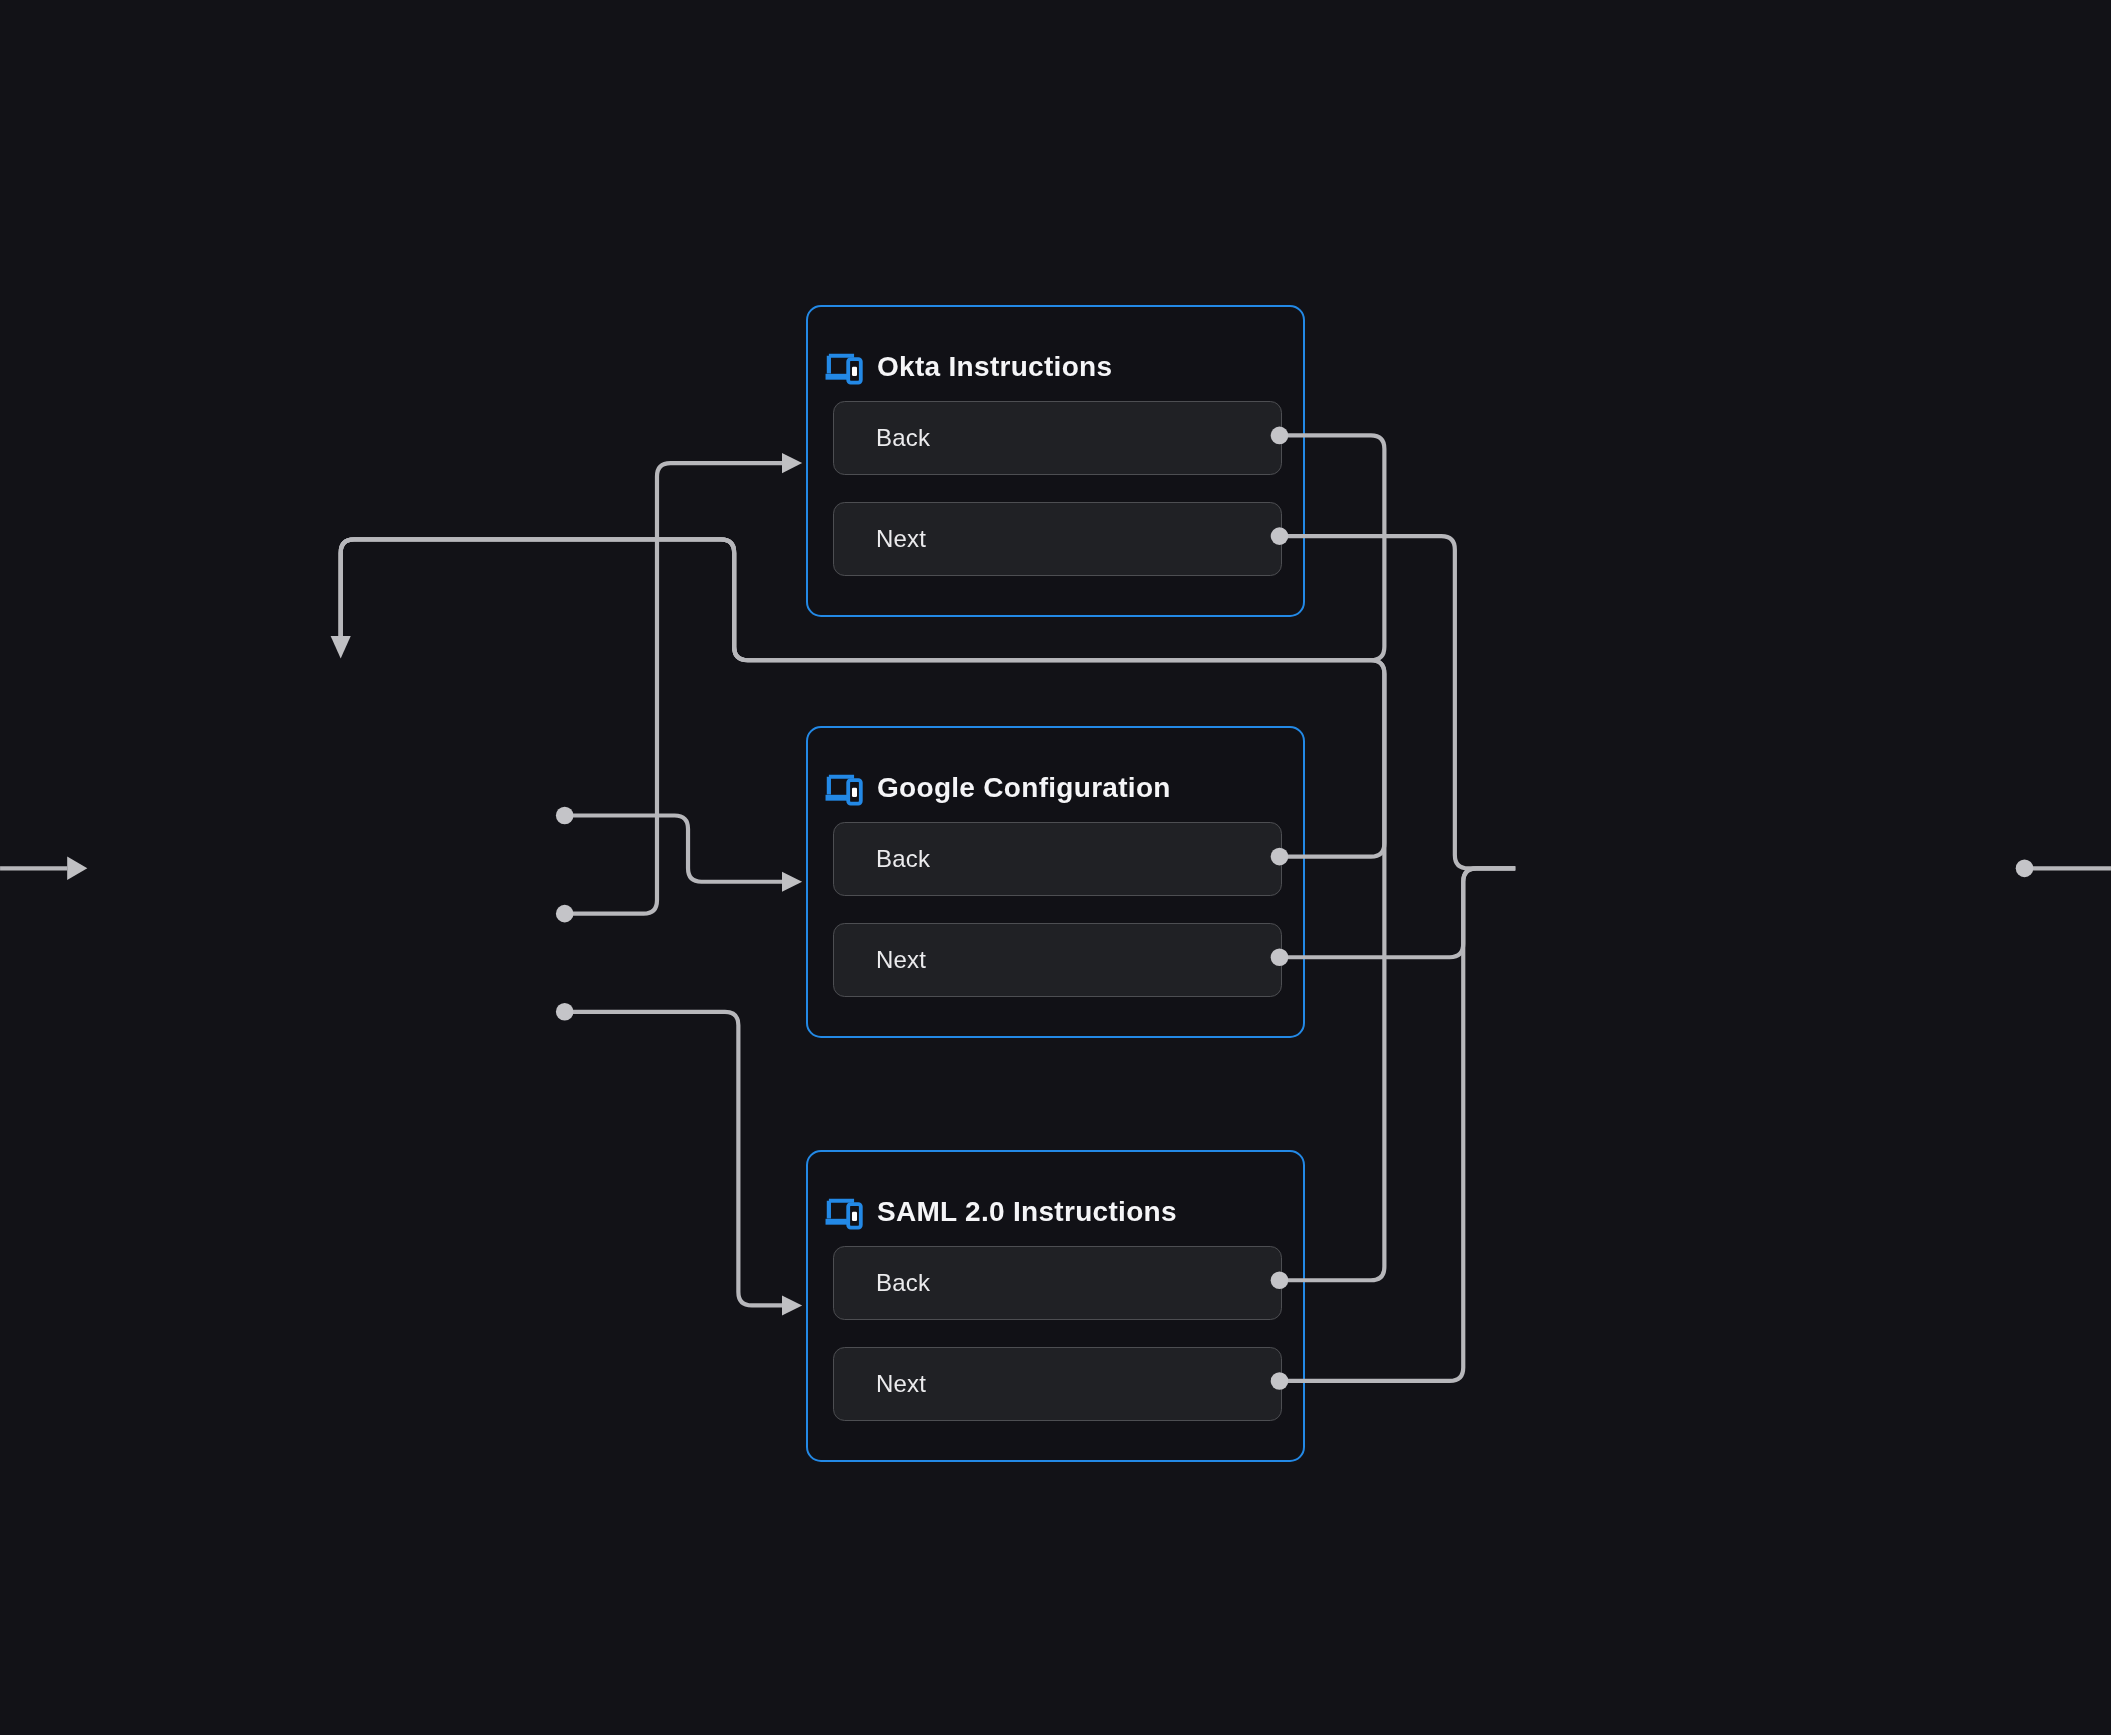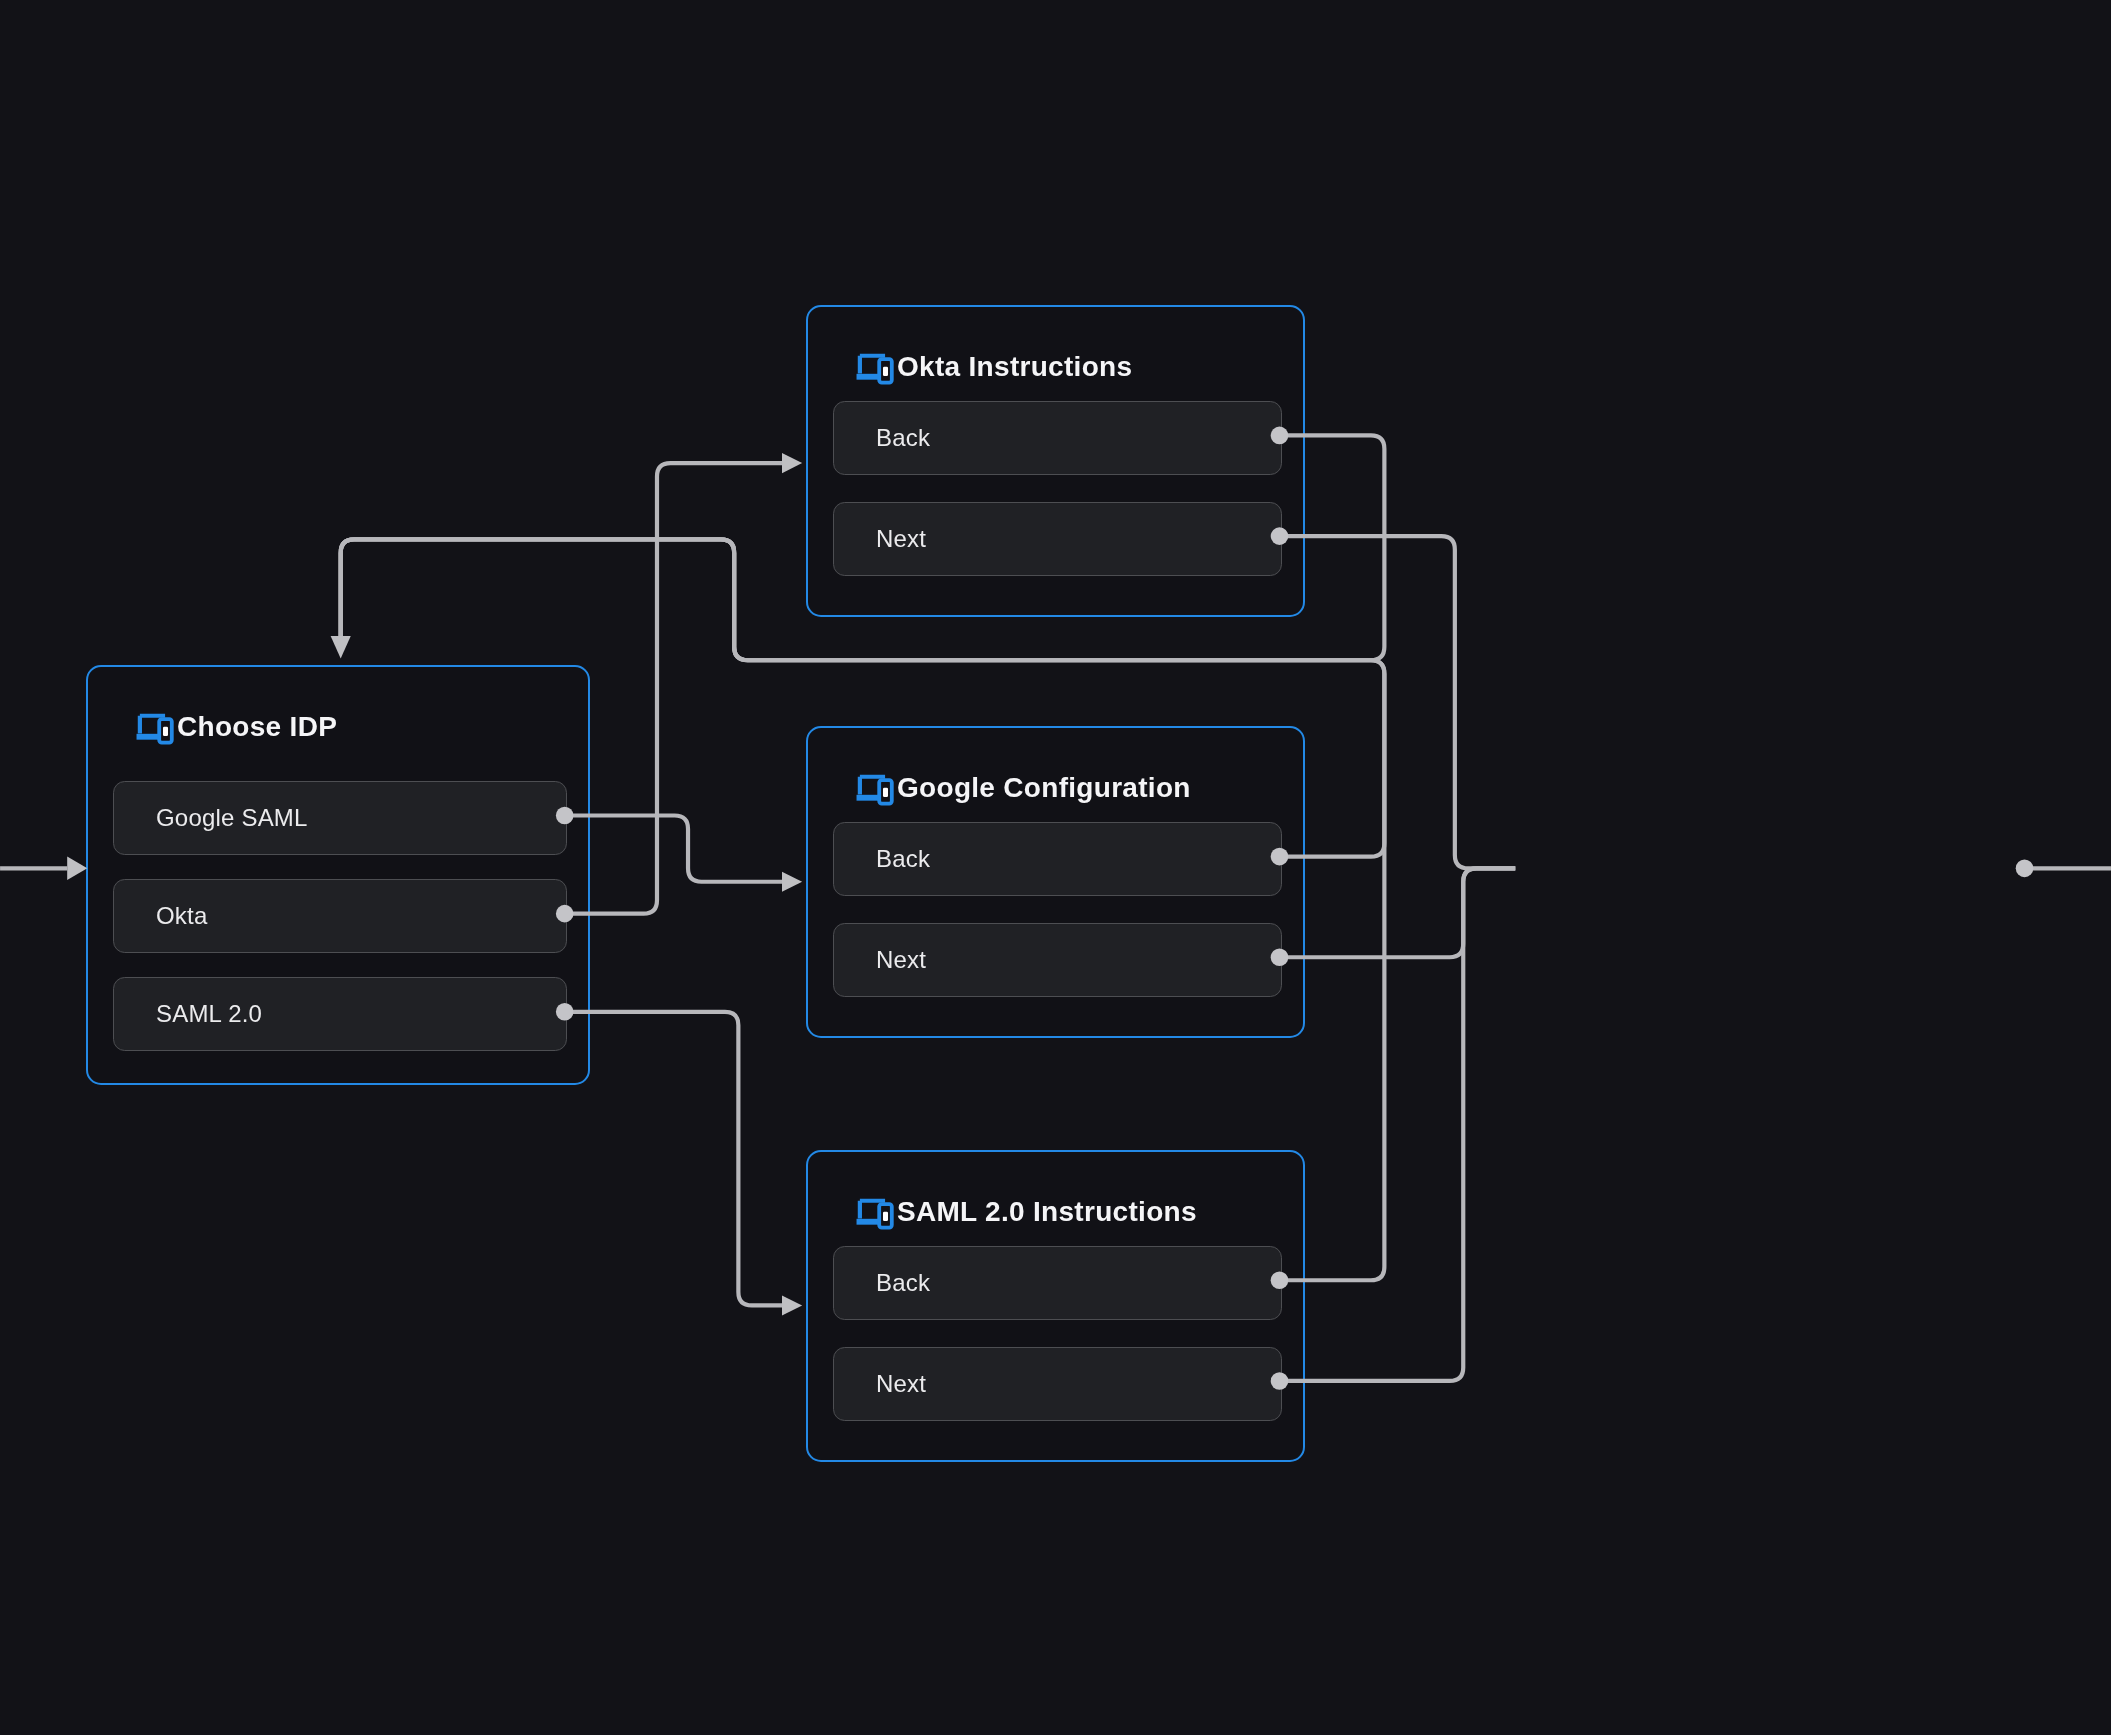--- a/index.html
+++ b/index.html
@@ -13,22 +13,22 @@
   
   .node{
     position:absolute;
     background:#111116;
     border:2.5px solid #2389e6;
     border-radius:15px;
     box-sizing:border-box;
   }
   .node.purple{border-color:#8b5cf6;}
   .node-header{
-    position:absolute;left:46px;top:39px;height:42px;
-    display:flex;align-items:center;gap:1px;
+    position:absolute;left:15px;top:39px;height:42px;
+    display:flex;align-items:center;gap:12px;
   }
   .node-title{
     color:#f5f5f7;font-size:28px;font-weight:700;letter-spacing:0.3px;
     white-space:nowrap;
   }
   .icon{display:flex;align-items:center;justify-content:center;}
   .item{
     position:absolute;left:25px;height:74px;
     background:#202125;
     border:1.7px solid #4d4e52;
@@ -46,42 +46,20 @@
   svg.edges{position:absolute;inset:0;pointer-events:none;}
   .edge{stroke:#b7b7bb;stroke-width:5;fill:none;}
   .arrow{fill:#c0c0c3;stroke:none;}
   .port{fill:#c4c4c8;stroke:none;}
 </style>
 </head>
 <body>
 
 <div class="canvas">
 
-  <div class="node w-choose" style="left:86px;top:665px;width:504px;height:420px">
-    <div class="node-header">
-      <span class="icon">
-        <svg width="42" height="37" viewBox="0 0 50 44">
-          <path d="M7 8 H37 M7 8 V29" stroke="#2389e6" stroke-width="5" fill="none"></path>
-          <path d="M3 33 H29" stroke="#2389e6" stroke-width="7" fill="none"></path>
-          <rect x="30" y="12" width="15" height="28" rx="3" fill="#111116" stroke="#2389e6" stroke-width="4.5"></rect>
-          <rect x="34.5" y="21" width="6" height="11" rx="1.5" fill="#ffffff"></rect>
-        </svg>
-      </span>
-      <span class="node-title">Choose IDP</span>
-    </div>
-    <div class="item" style="top:114px">
-      <span>Google SAML</span>
-    </div>
-    <div class="item" style="top:212px">
-      <span>Okta</span>
-    </div>
-    <div class="item" style="top:310px">
-      <span>SAML 2.0</span>
-    </div>
-  </div>
 
   <div class="node w-instr" style="left:806px;top:305px;width:499px;height:312px">
     <div class="node-header">
       <span class="icon">
         <svg width="42" height="37" viewBox="0 0 50 44">
           <path d="M7 8 H37 M7 8 V29" stroke="#2389e6" stroke-width="5" fill="none"></path>
           <path d="M3 33 H29" stroke="#2389e6" stroke-width="7" fill="none"></path>
           <rect x="30" y="12" width="15" height="28" rx="3" fill="#111116" stroke="#2389e6" stroke-width="4.5"></rect>
           <rect x="34.5" y="21" width="6" height="11" rx="1.5" fill="#ffffff"></rect>
         </svg>

